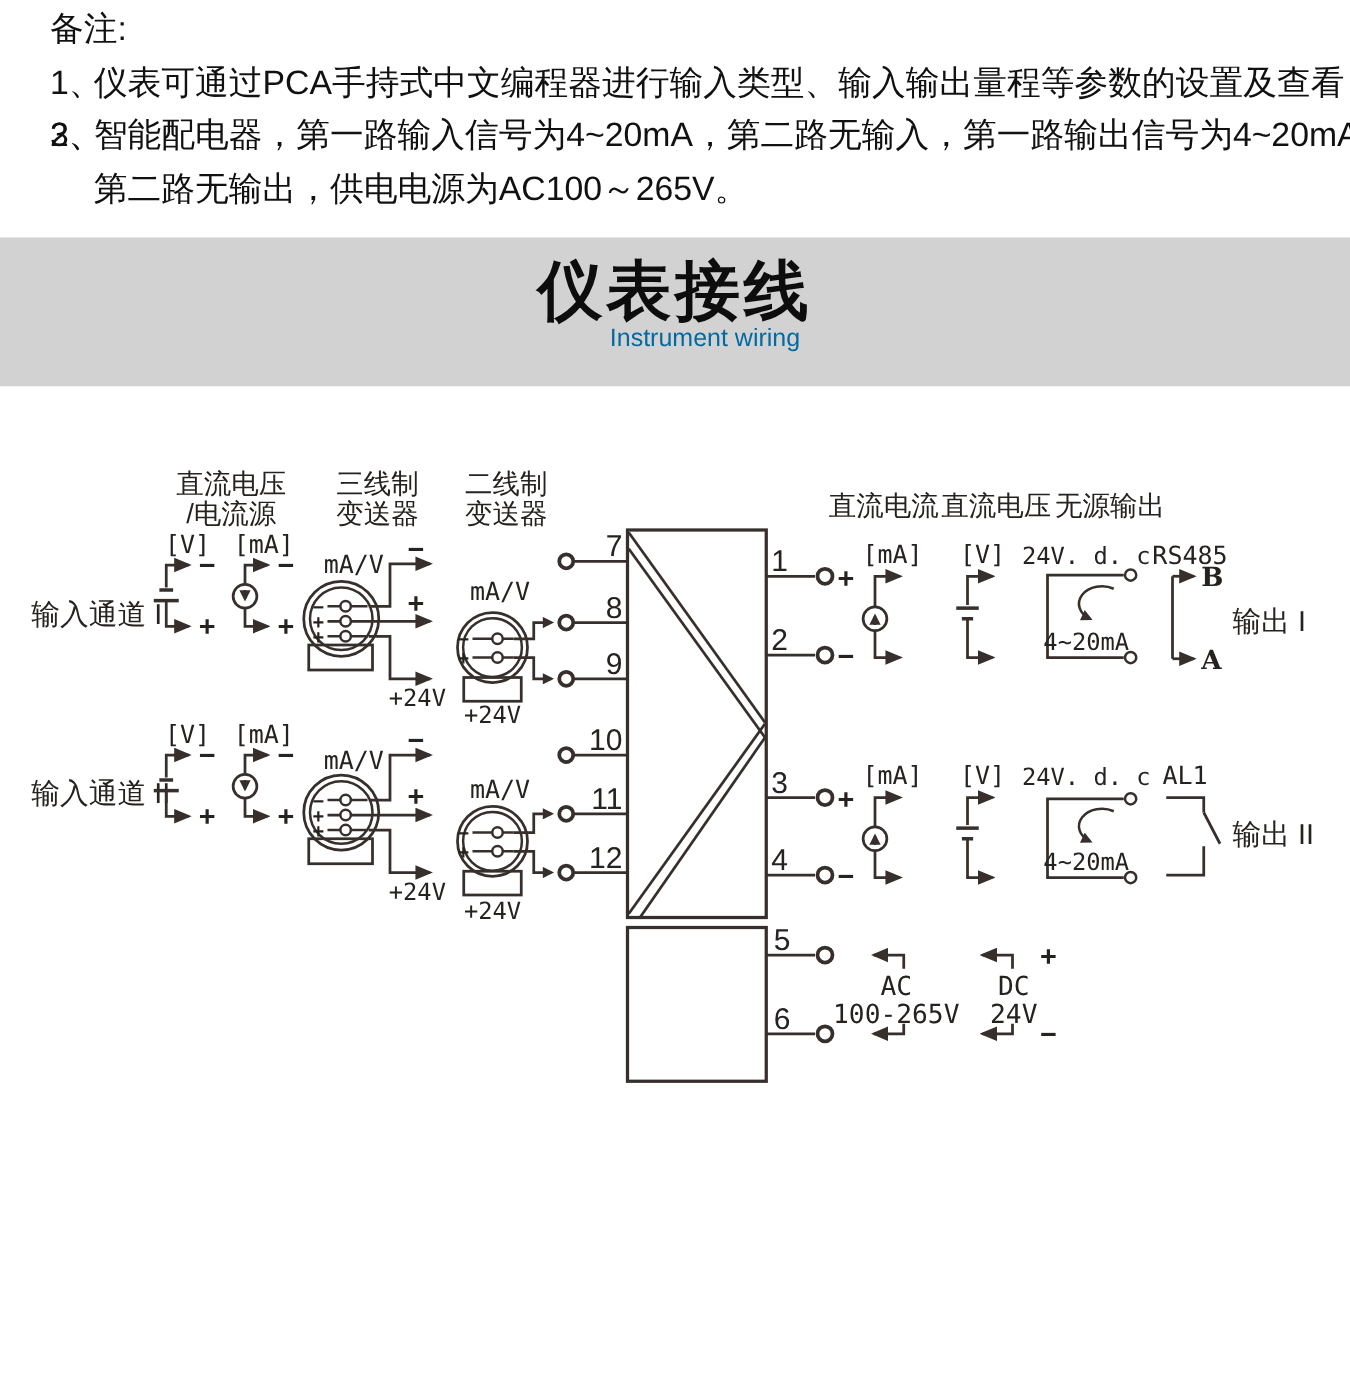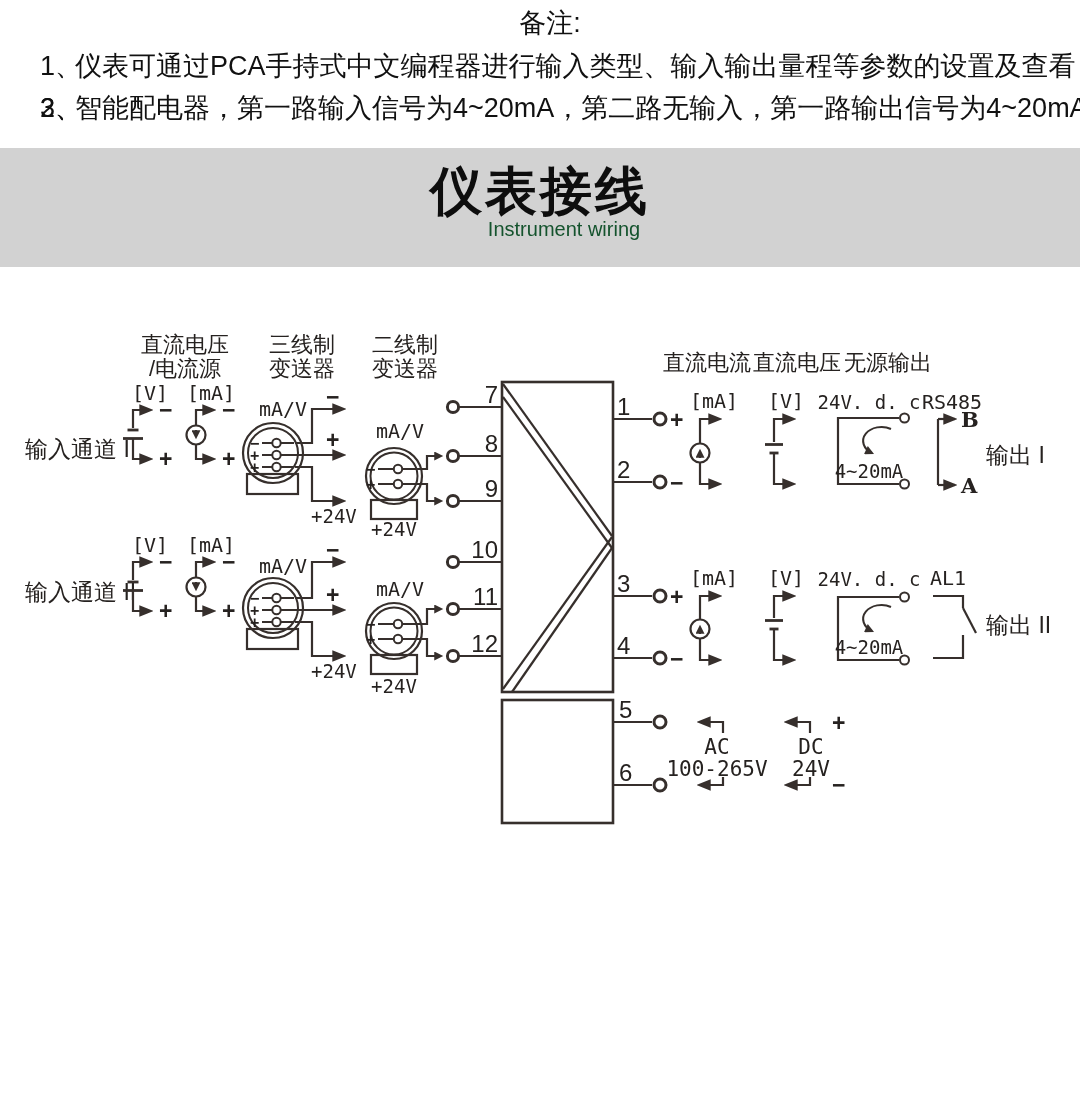--- a/index.html
+++ b/index.html
@@ -1,27 +1,27 @@
 <!DOCTYPE html>
 <html><head>
 <meta charset="utf-8">
 <style>
   html,body{margin:0;padding:0;background:#fff;}
   body{width:1080px;height:1100px;font-family:"Liberation Sans",sans-serif;color:#111;overflow:hidden;}
 
   
-  .notes{padding:2px 20px 0 40px;font-size:27px;line-height:42.5px;white-space:nowrap;text-align:center;}
+  .notes{padding:2px 20px 0 40px;font-size:27px;line-height:42.5px;white-space:nowrap;}
   .note-head{font-weight:500;}
   .note-item{position:relative;padding-left:35px;}
   .note-marker{position:absolute;left:0;top:0;}
 
   
   .banner{margin-top:18px;height:119px;background:#d2d2d2;text-align:center;}
   .banner-title{font-size:52px;font-weight:700;letter-spacing:3px;color:#0d0d0d;padding-top:16px;line-height:54px;}
-  .banner-sub{font-size:20px;color:#14532d;line-height:22px;padding-left:48px;}
+  .banner-sub{font-size:20px;color:#0369a1;line-height:22px;padding-left:48px;}
 
   
   .diagram{display:block;}
   svg path, svg line, svg rect, svg circle{stroke:#362f2c;fill:none;stroke-width:2.2px;}
   svg .thin{stroke-width:2px;}
   svg .bold{stroke-width:2.6px;}
   svg .term{stroke-width:3px;fill:#fff;}
   svg .knock{fill:#fff;stroke-width:2px;}
   svg .bar{stroke-width:2.8px;}
   svg text{font-family:"Liberation Sans",sans-serif;fill:#262220;stroke:none;}
@@ -45,20 +45,21 @@
   <div class="note-item">
     <span class="note-marker">1、</span>
     <div>仪表可通过PCA手持式中文编程器进行输入类型、输入输出量程等参数的设置及查看，</div>
   </div>
   <div class="note-item">
     <span class="note-marker">2、</span>
   </div>
   <div class="note-item">
     <span class="note-marker">3、</span>
     <div>智能配电器，第一路输入信号为4~20mA，第二路无输入，第一路输出信号为4~20mA，</div>
+    <div>第二路无输出，供电电源为AC100～265V。</div>
   </div>
 </div>
 
 <div class="banner">
   <div class="banner-title">仪表接线</div>
   <div class="banner-sub">Instrument wiring</div>
 </div>
 
 <svg class="diagram" width="1080" height="580" viewBox="0 520 1080 580">
   <defs>

